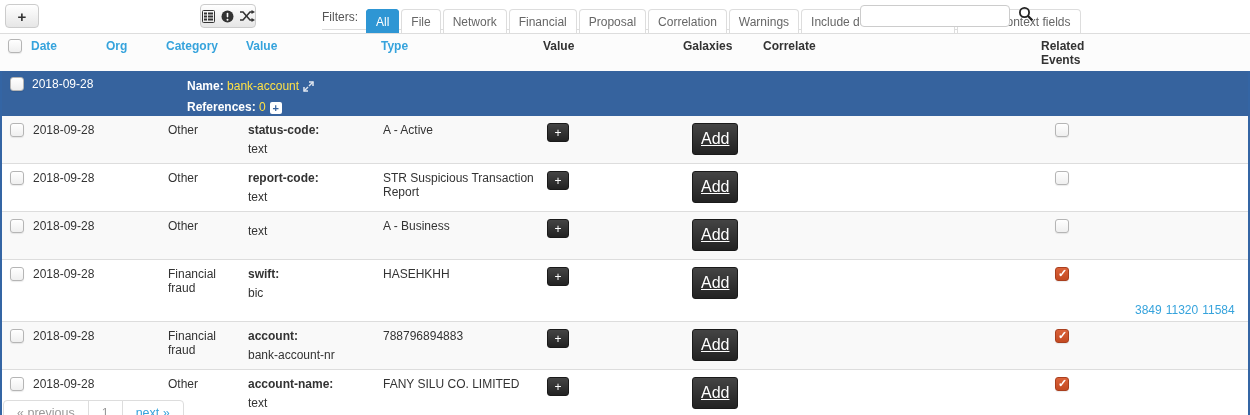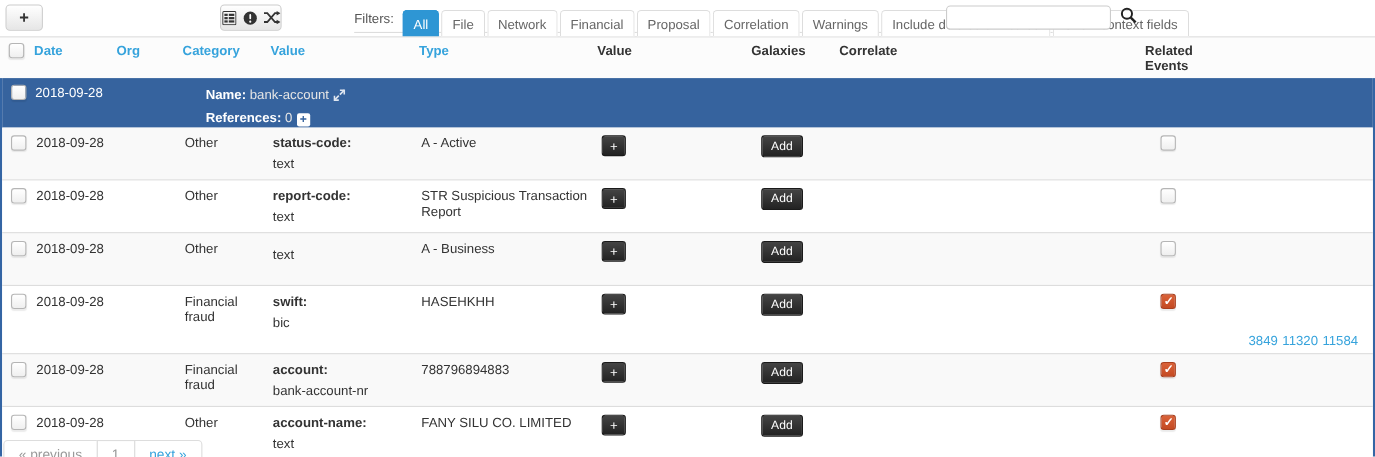--- a/index.html
+++ b/index.html
@@ -52,21 +52,21 @@
   .cb-cell { padding-left: 8px !important; }
 
   .table-body { border-left: 2px solid #3465a4; border-right: 2px solid #3465a4;
     border-bottom: 3px solid #3465a4; }
 
   
   .banner-row { background: #36639e; color: #fff; min-height: 41px; padding-top: 6px; }
   .banner-row .date-cell { color: #fff; }
   .banner-block { grid-column: 4 / -1; padding-left: 20px; line-height: 1.55; }
   .banner-label { font-weight: bold; }
-  .banner-value { color: #e5e5e5; }
+  .banner-value { color: #fde047; }
   .expand-icon { display: inline-block; vertical-align: -2px; margin-left: 4px; cursor: pointer; }
   .plus-square {
     display: inline-block; width: 12px; height: 12px; background: #fff; border-radius: 2px;
     color: #36639e; font-weight: bold; font-size: 11px; line-height: 12px; text-align: center;
     margin-left: 4px; cursor: pointer; vertical-align: -1px;
   }
 
   
   .data-row { min-height: 40px; border-top: 1px solid #ddd; background: #fff; }
   .data-row:first-child { border-top: none; }
@@ -79,21 +79,21 @@
   .galaxy-cell { padding-left: 8px !important; }
   .correlate-cell { padding-left: 13px !important; }
   .related-cell { padding-left: 8px !important; margin-top: 36px; }
   .related-link { color: #36a3dc; text-decoration: none; margin-right: 4px; cursor: pointer; }
 
   .btn-dark {
     background: linear-gradient(#444, #222); border: 1px solid #1a1a1a; color: #fff;
     border-radius: 3px; cursor: pointer; font-family: "Liberation Sans", sans-serif;
   }
   .tag-add-btn { width: 22px; height: 19px; font-size: 12px; line-height: 16px; }
-  .galaxy-add-btn { padding: 2px 8px; height: 20px; font-size: 11px; }
+  .galaxy-add-btn { padding: 2px 8px; height: 32px; font-size: 16px; text-decoration: underline; }
 
   
   input[type="checkbox"] {
     appearance: none; -webkit-appearance: none;
     width: 14px; height: 14px; border: 1px solid #b5b5b5; border-radius: 3px;
     background: linear-gradient(#fff, #efefef); cursor: pointer; position: relative;
     box-shadow: 0 1px 1px rgba(0,0,0,0.08);
   }
   input[type="checkbox"]:checked {
     background: linear-gradient(#da6239, #c44a22); border-color: #a93f1e;

